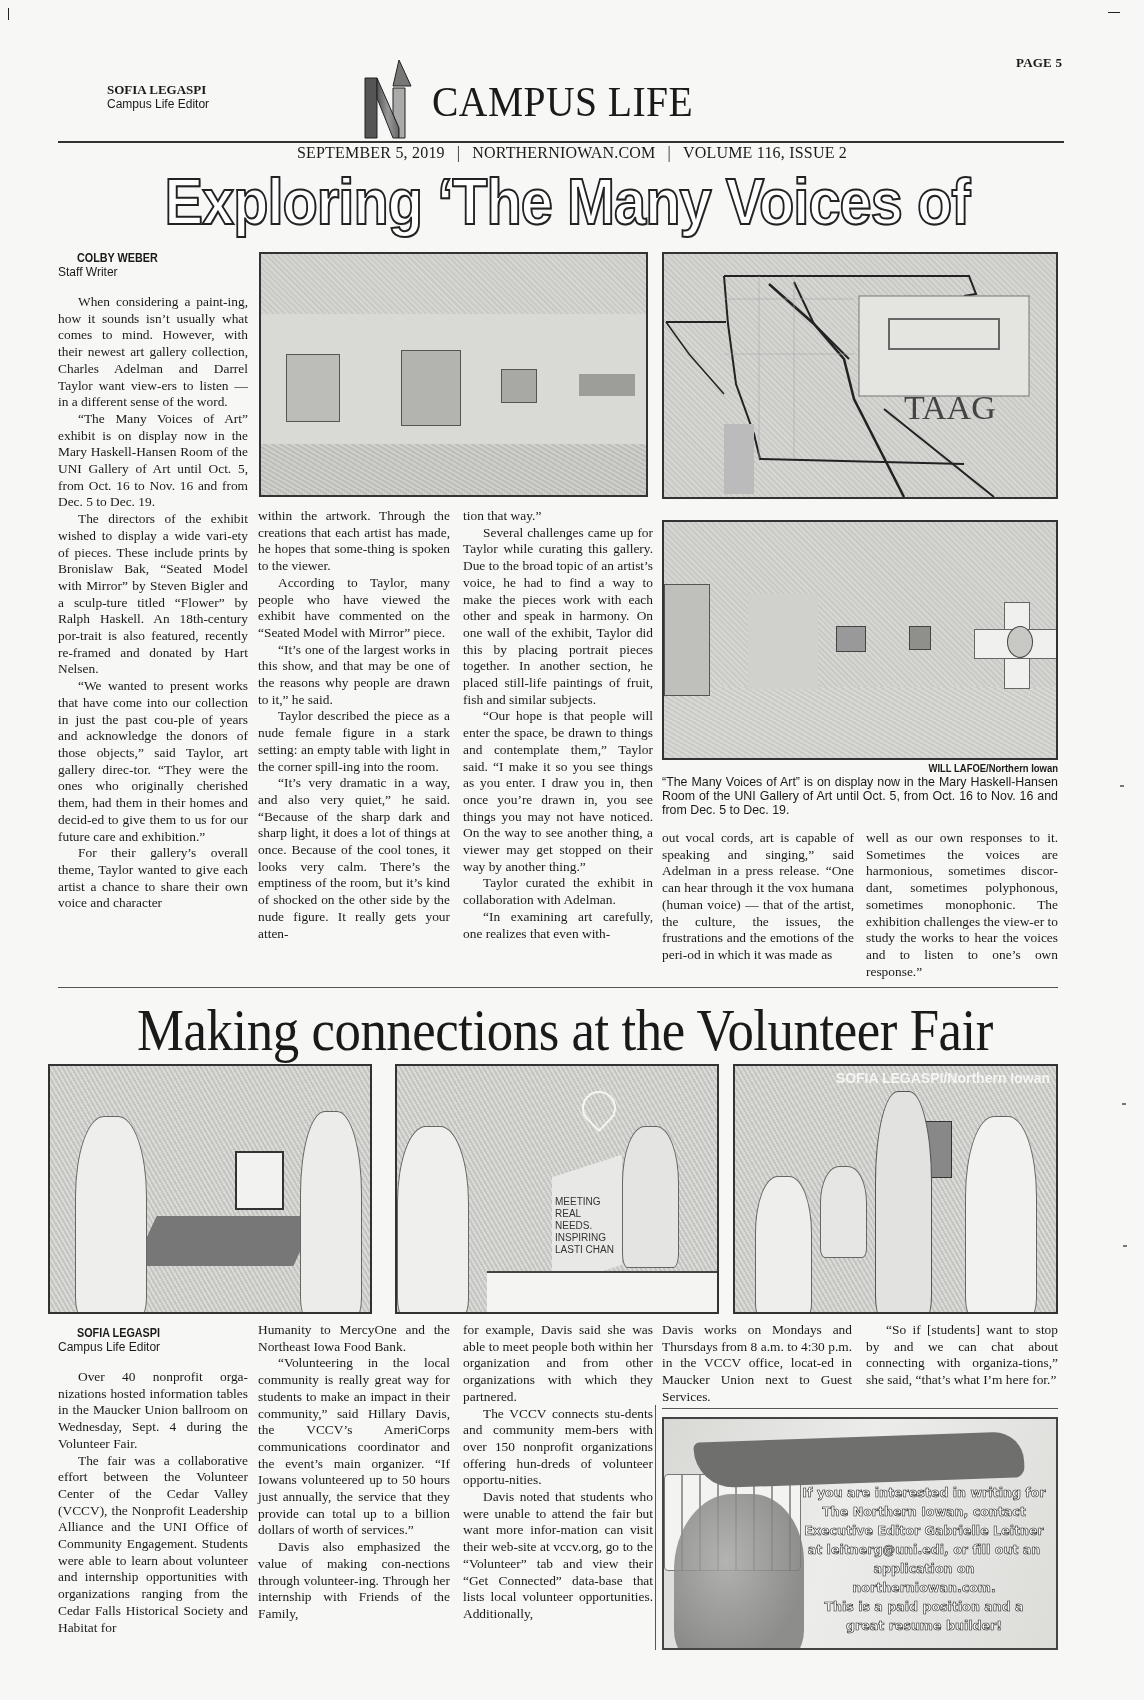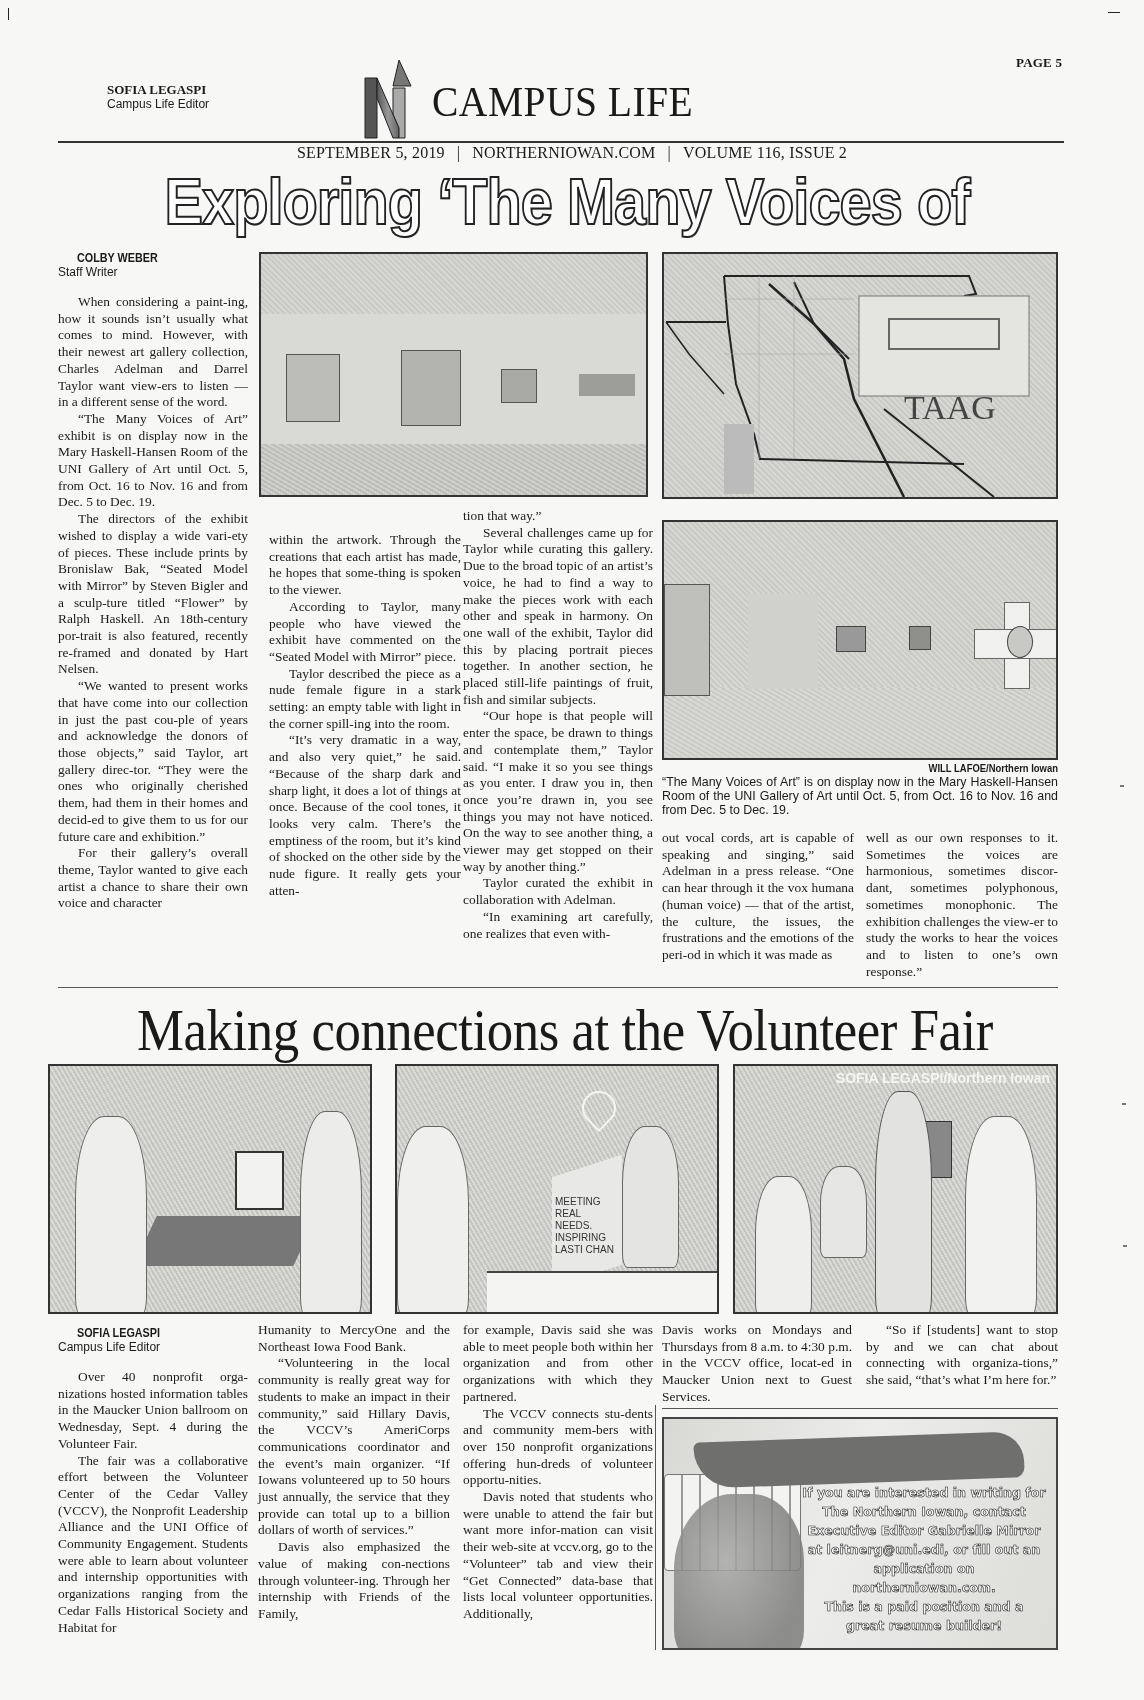--- a/index.html
+++ b/index.html
@@ -120,23 +120,24 @@
   <div class="credit" style="left:762px;top:762px;width:296px;">WILL LAFOE/Northern Iowan</div>
   <div class="caption" style="left:662px;top:775px;width:396px;">“The Many Voices of Art” is on display now in the Mary Haskell-Hansen Room of the UNI Gallery of Art until Oct. 5, from Oct. 16 to Nov. 16 and from Dec. 5 to Dec. 19.</div>
 
   <div class="col" style="left:58px;top:294px;width:190px;">
     <p>When considering a paint-ing, how it sounds isn’t usually what comes to mind. However, with their newest art gallery collection, Charles Adelman and Darrel Taylor want view-ers to listen — in a different sense of the word.</p>
     <p>“The Many Voices of Art” exhibit is on display now in the Mary Haskell-Hansen Room of the UNI Gallery of Art until Oct. 5, from Oct. 16 to Nov. 16 and from Dec. 5 to Dec. 19.</p>
     <p>The directors of the exhibit wished to display a wide vari-ety of pieces. These include prints by Bronislaw Bak, “Seated Model with Mirror” by Steven Bigler and a sculp-ture titled “Flower” by Ralph Haskell. An 18th-century por-trait is also featured, recently re-framed and donated by Hart Nelsen.</p>
     <p>“We wanted to present works that have come into our collection in just the past cou-ple of years and acknowledge the donors of those objects,” said Taylor, art gallery direc-tor. “They were the ones who originally cherished them, had them in their homes and decid-ed to give them to us for our future care and exhibition.”</p>
     <p>For their gallery’s overall theme, Taylor wanted to give each artist a chance to share their own voice and character</p>
   </div>
-  <div class="col" style="left:258px;top:532px;width:192px;margin-left:11px;">
+  <div class="col" style="left:258px;top:508px;width:192px;">
     <p class="noindent">within the artwork. Through the creations that each artist has made, he hopes that some-thing is spoken to the viewer.</p>
     <p>According to Taylor, many people who have viewed the exhibit have commented on the “Seated Model with Mirror” piece.</p>
+    <p>“It’s one of the largest works in this show, and that may be one of the reasons why people are drawn to it,” he said.</p>
     <p>Taylor described the piece as a nude female figure in a stark setting: an empty table with light in the corner spill-ing into the room.</p>
     <p>“It’s very dramatic in a way, and also very quiet,” he said. “Because of the sharp dark and sharp light, it does a lot of things at once. Because of the cool tones, it looks very calm. There’s the emptiness of the room, but it’s kind of shocked on the other side by the nude figure. It really gets your atten-</p>
   </div>
   <div class="col" style="left:463px;top:508px;width:190px;">
     <p class="noindent">tion that way.”</p>
     <p>Several challenges came up for Taylor while curating this gallery. Due to the broad topic of an artist’s voice, he had to find a way to make the pieces work with each other and speak in harmony. On one wall of the exhibit, Taylor did this by placing portrait pieces together. In another section, he placed still-life paintings of fruit, fish and similar subjects.</p>
     <p>“Our hope is that people will enter the space, be drawn to things and contemplate them,” Taylor said. “I make it so you see things as you enter. I draw you in, then once you’re drawn in, you see things you may not have noticed. On the way to see another thing, a viewer may get stopped on their way by another thing.”</p>
     <p>Taylor curated the exhibit in collaboration with Adelman.</p>
     <p>“In examining art carefully, one realizes that even with-</p>
   </div>
@@ -205,20 +206,20 @@
   <div class="rule" style="left:662px;top:1408px;width:396px;"></div>
 </article>
 
 <aside class="ad">
   <div class="ad-keys"></div>
   <div class="ad-hand"></div>
   <div class="ad-brush"></div>
   <div class="ad-body">
     <div>If you are interested in writing for</div>
     <div>The Northern Iowan, contact</div>
-    <div>Executive Editor Gabrielle Mirror</div>
+    <div>Executive Editor Gabrielle Leitner</div>
     <div>at leitnerg@uni.edi, or fill out an</div>
     <div>application on</div>
     <div>northerniowan.com.</div>
     <div>This is a paid position and a</div>
     <div>great resume builder!</div>
   </div>
 </aside>
 
 </body></html>

